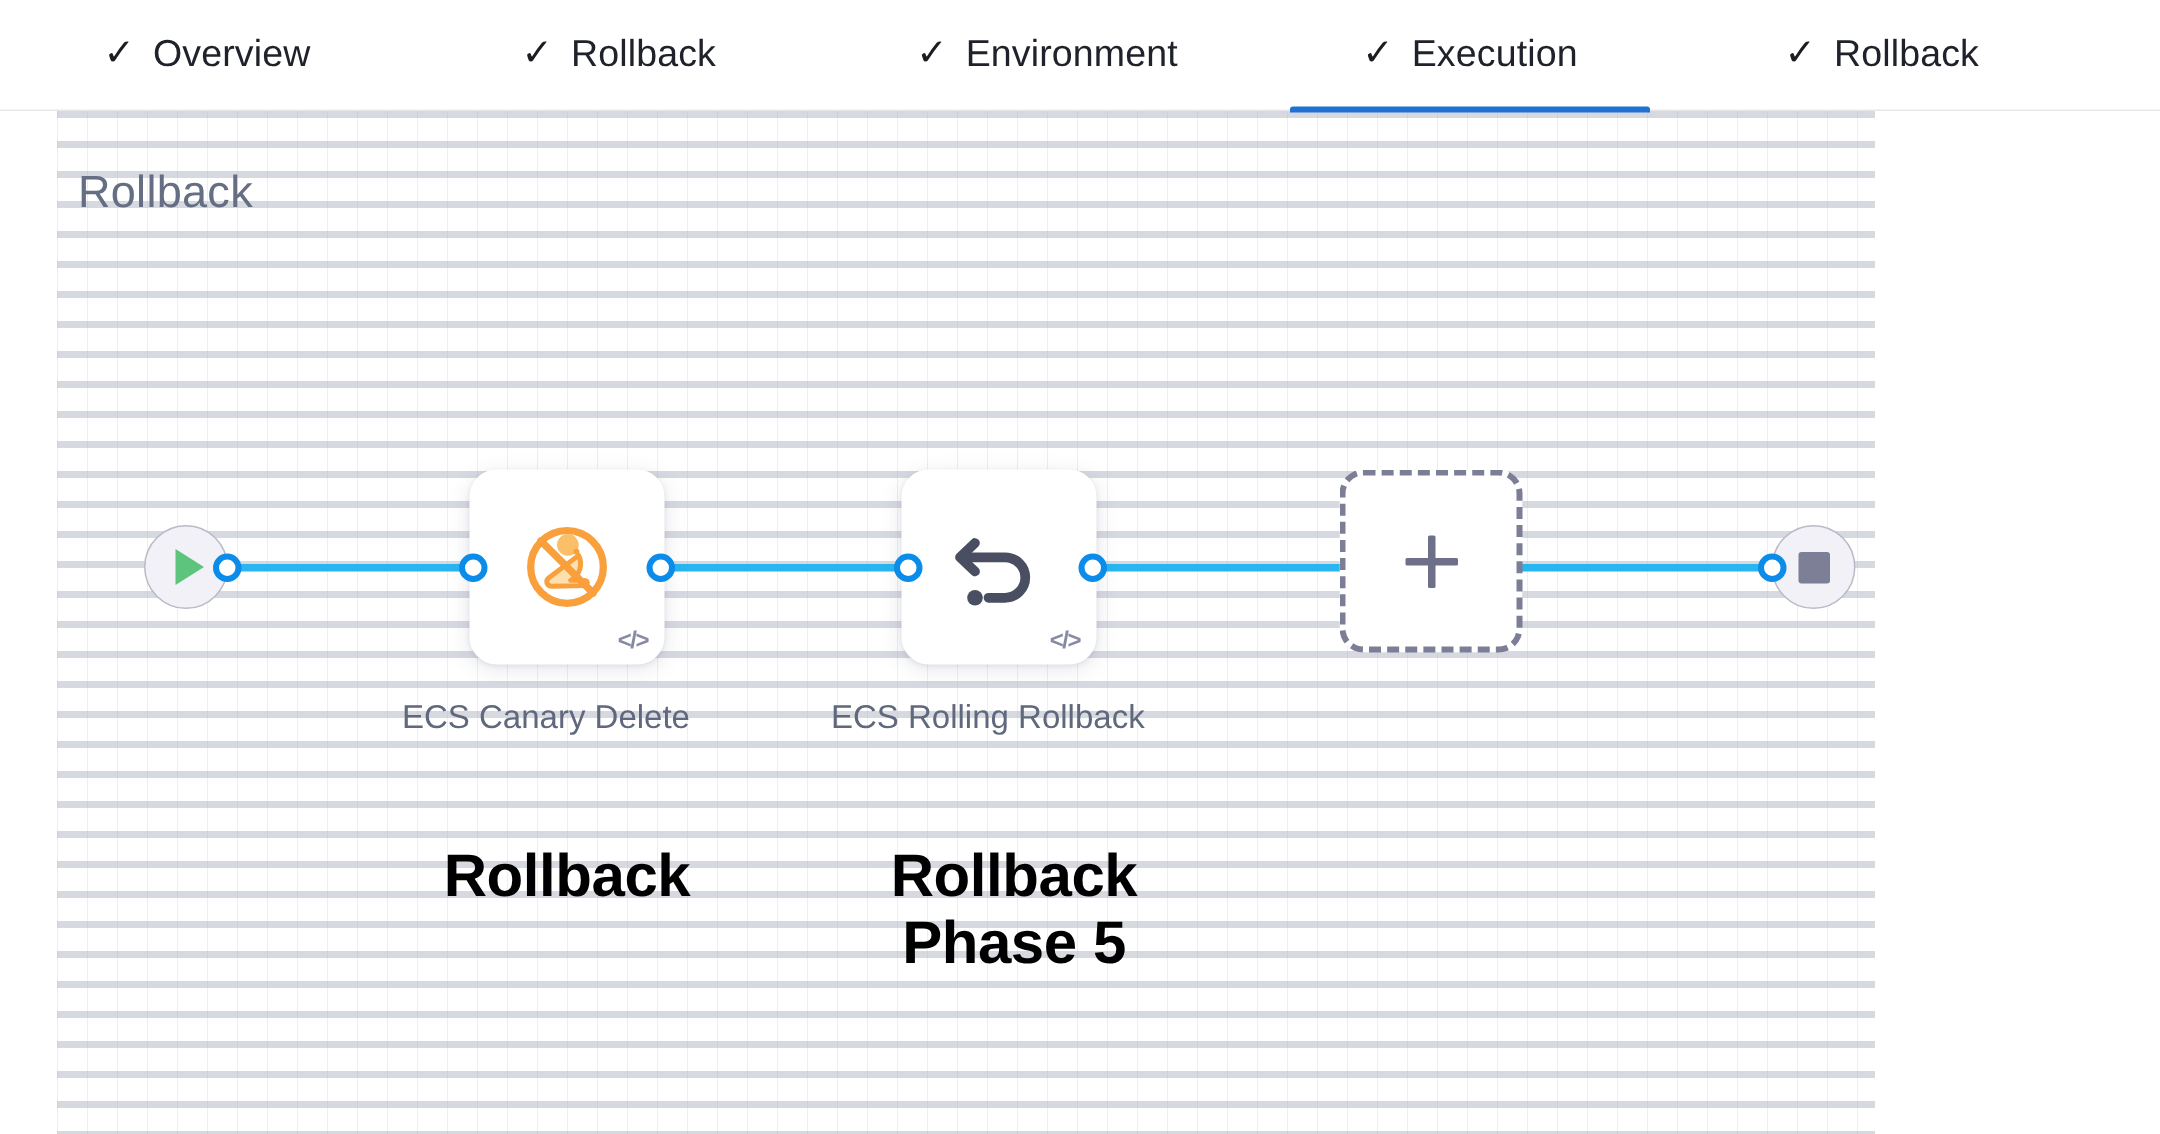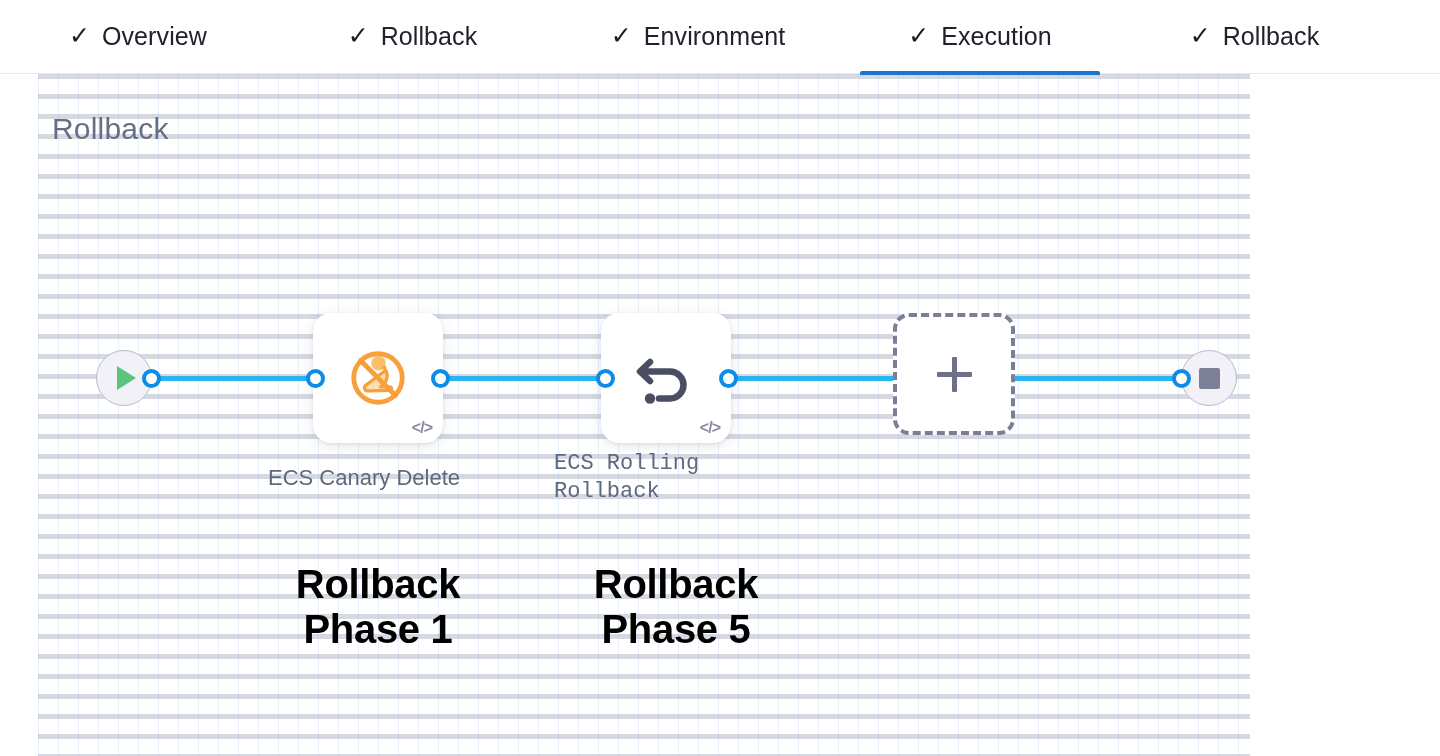--- a/index.html
+++ b/index.html
@@ -249,21 +249,21 @@
     position: absolute;
     font-size: 22px;
     color: #5f687c;
     text-align: left;
     line-height: 1.28;
     width: 220px;
     z-index: 2;
     pointer-events: none;
   }
   #label-canary-delete   { left: 230px; top: 390px; }
-  #label-rolling-rollback{ left: 516px; top: 376px; font-family: Liberation Mono, monospace; }
+  #label-rolling-rollback{ left: 516px; top: 390px; }
   #label-add-step        { left: 806px; top: 387px; width: 220px; }
 
   
   .annotation {
     position: absolute;
     font-size: 40px;
     font-weight: bold;
     color: #000000;
     text-align: center;
     line-height: 1.12;
@@ -366,21 +366,20 @@
 
       <div class="dot" id="dot-end"></div>
       <div class="terminal" id="node-end">
         <div class="stop-sq"></div>
       </div>
 
     </div>
 
     <div class="annotation" id="annot-phase-1">
       <div>Rollback</div>
-      <div>Phase 1</div>
     </div>
 
     <div class="annotation" id="annot-phase-2">
       <div>Rollback</div>
       <div>Phase 5</div>
     </div>
 
   </div>
 </div>
 

